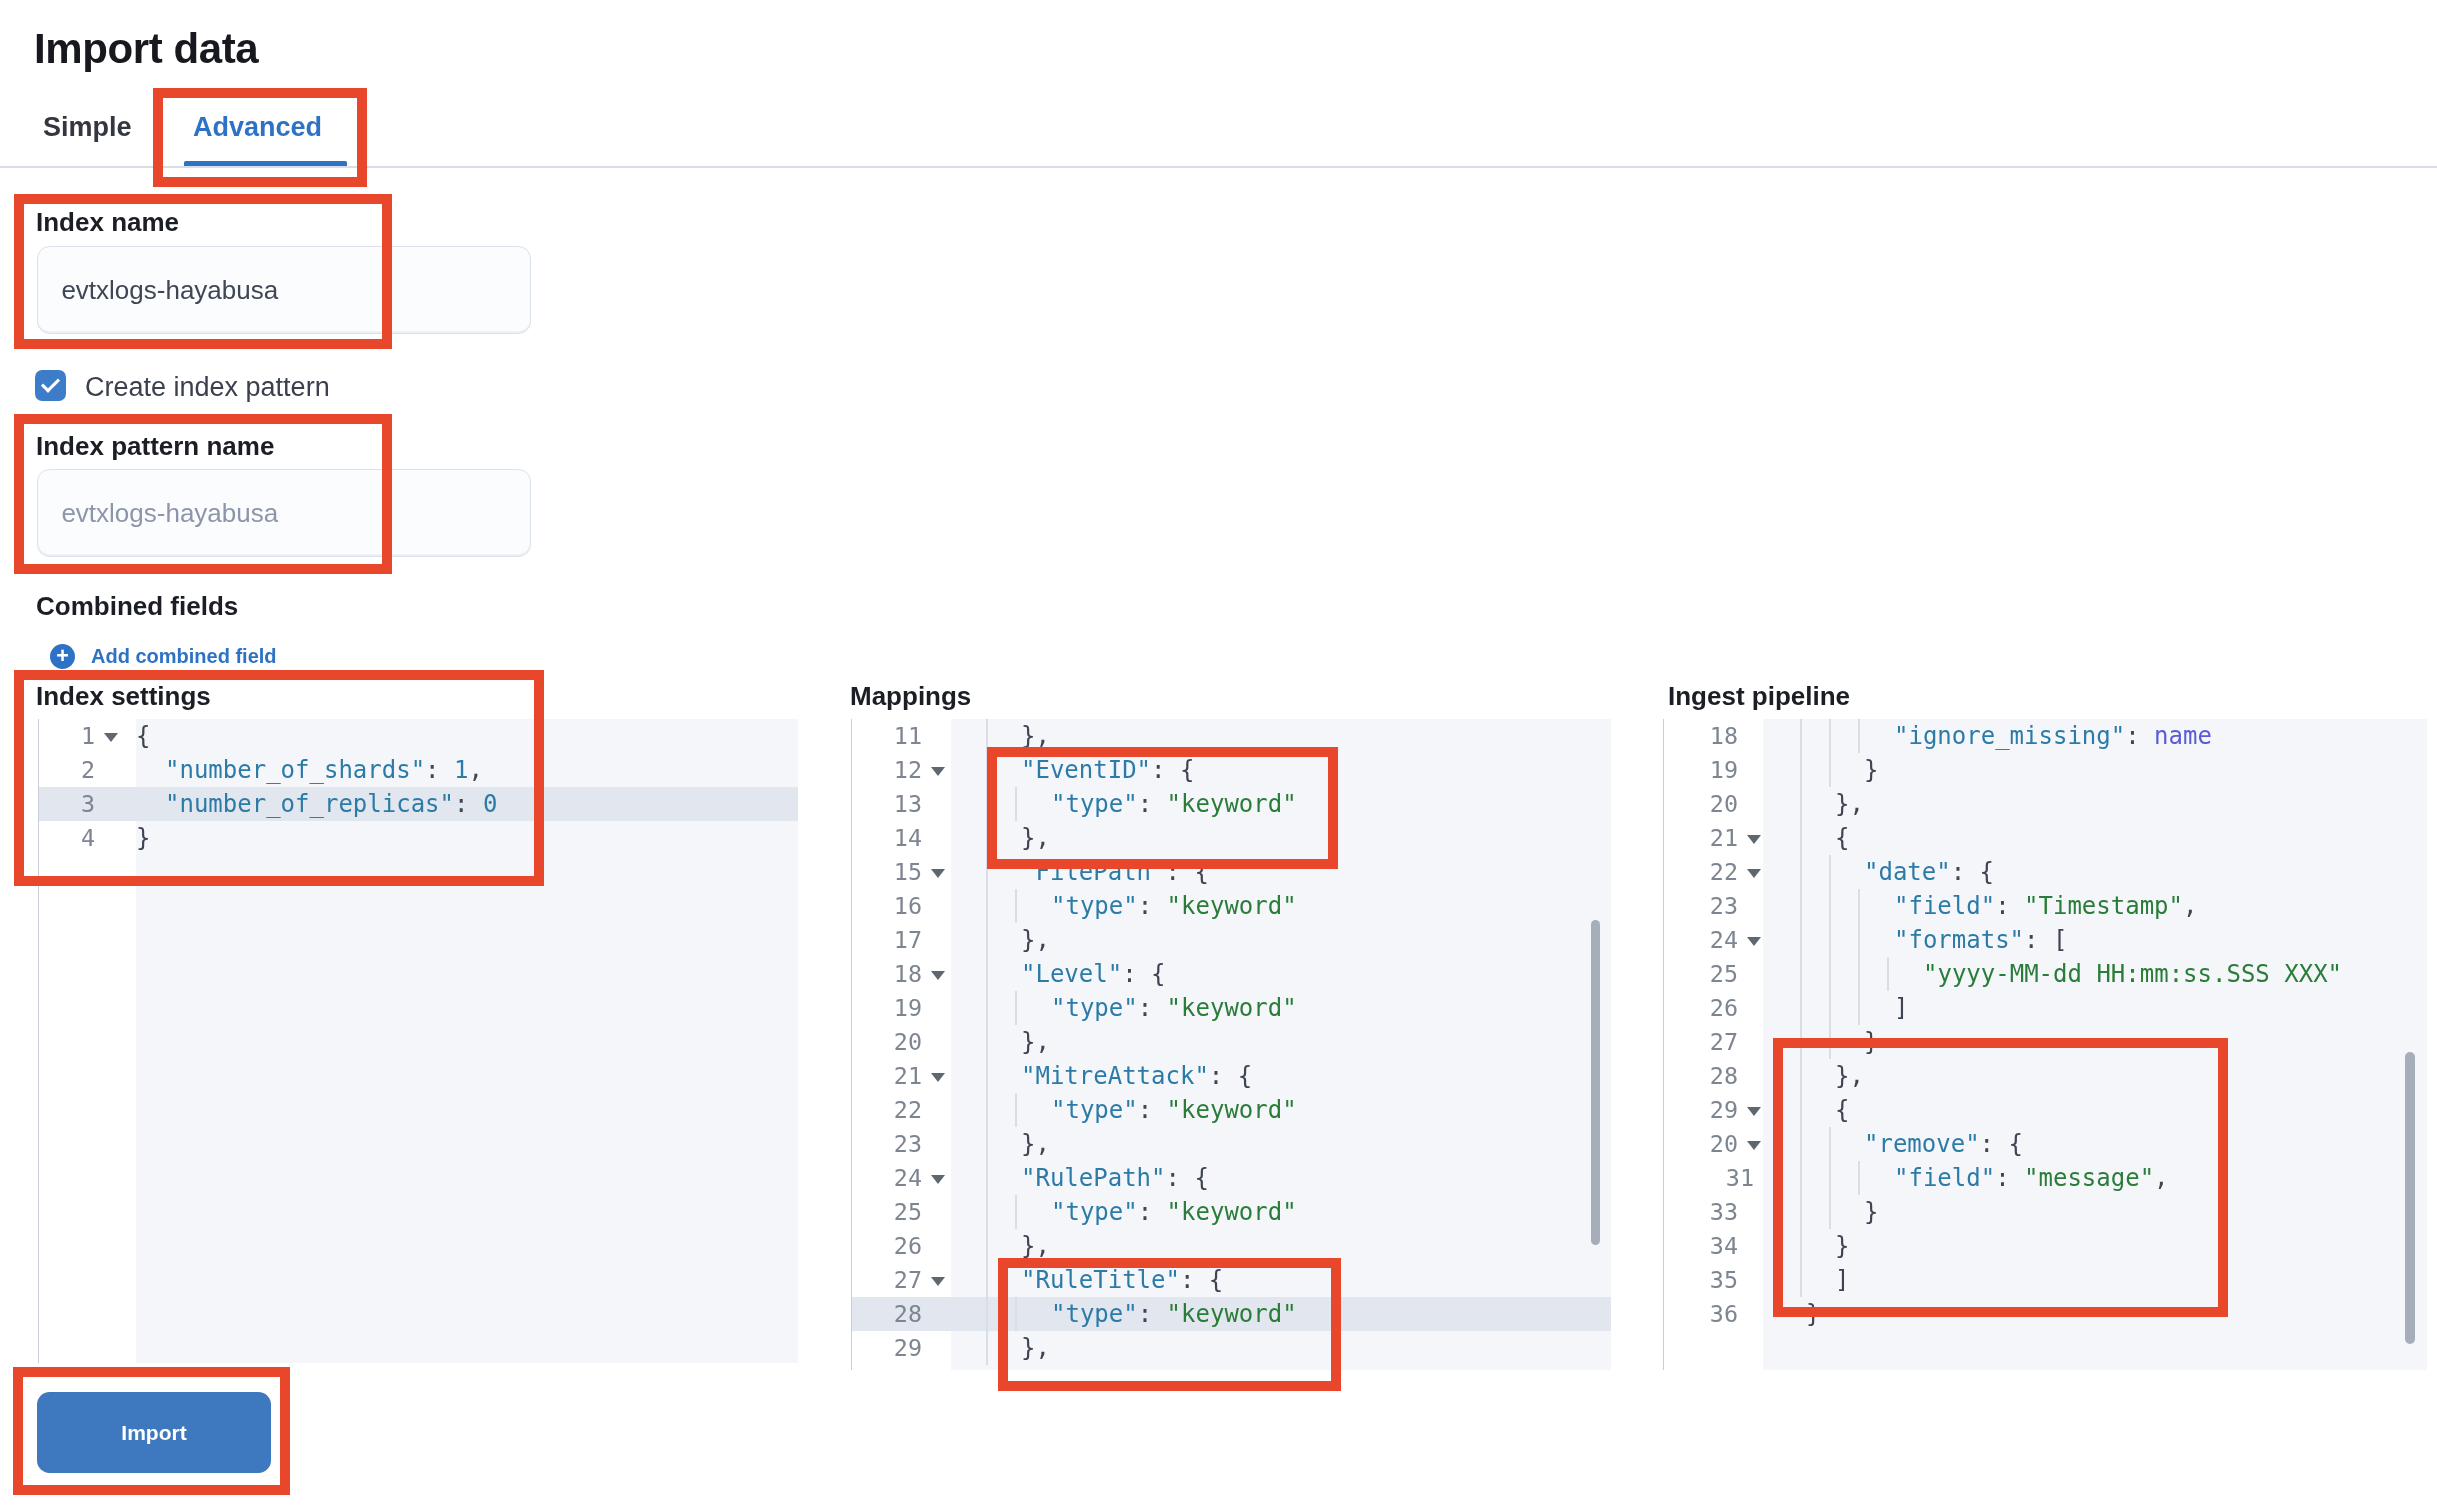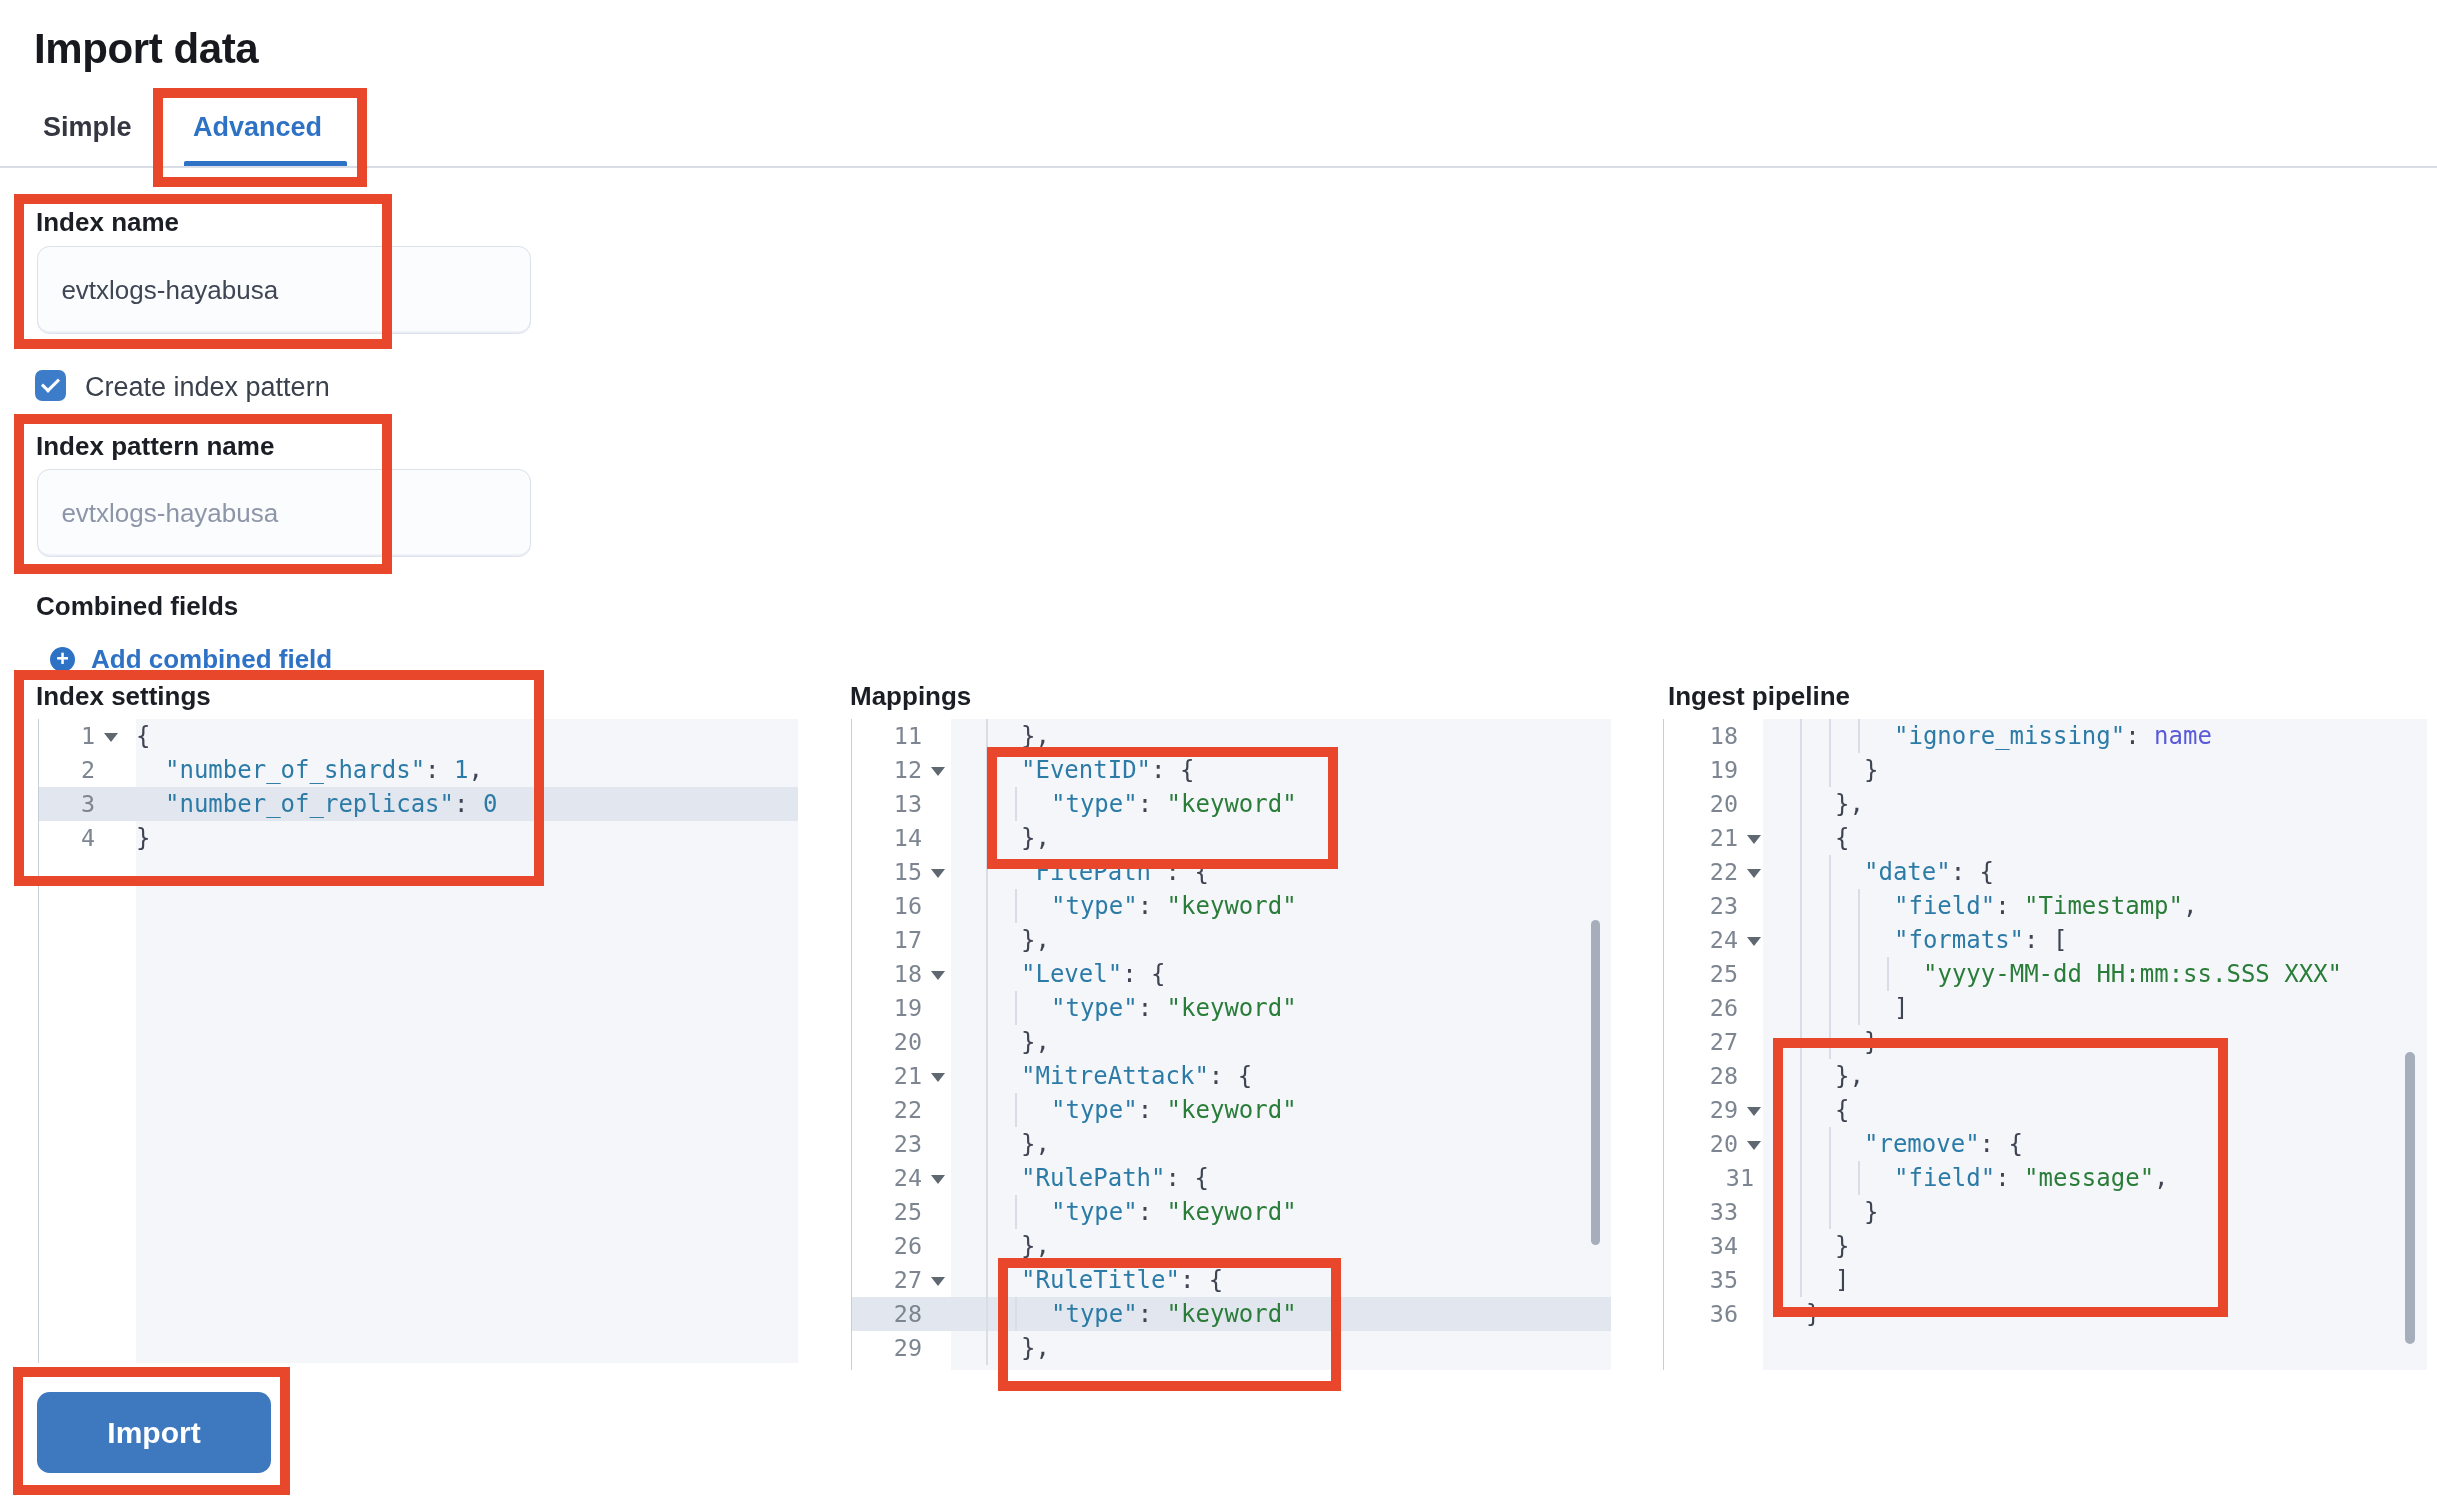--- a/index.html
+++ b/index.html
@@ -36,21 +36,21 @@
     border-left:3.6px solid #fff;border-bottom:3.6px solid #fff;transform:rotate(-45deg);
   }
   .checkbox-label{font-size:27px;color:#3a414d;}
   .add-link{display:inline-flex;align-items:center;gap:16px;cursor:pointer;}
   .plus-icon{
     width:25px;height:25px;border-radius:50%;background:var(--accent);
     color:#fff;display:flex;align-items:center;justify-content:center;
     font-size:21.6px;font-weight:700;line-height:1;
   }
   .plus-icon::before{content:"+";margin-top:-1.8px;}
-  .add-link-text{font-size:26px;font-weight:600;color:var(--accent);}
+  .add-link-text{font-size:20px;font-weight:600;color:var(--accent);}
 
   
   .editor-label{font-size:26px;font-weight:700;color:#1b1e24;}
   .editor{
     background:#f4f6fa;border-left:1.8px solid #c8ced9;box-sizing:border-box;
     position:absolute;overflow:hidden;cursor:text;
   }
   .gutter-bg{position:absolute;left:0;top:0;bottom:0;background:#ffffff;}
   .rows{position:absolute;left:0;top:0;right:0;}
   .row{position:relative;height:34px;font-family:"DejaVu Sans Mono",monospace;font-size:24px;line-height:34px;}
@@ -64,21 +64,21 @@
   .tk-str{color:var(--syn-str);}
   .tk-num{color:var(--syn-num);}
   .tk-bool{color:var(--syn-bool);}
   .tk-pun{color:#3e4452;}
 
   .scroll-thumb{background:#a6aebc;border-radius:5.4px;cursor:pointer;}
 
   
   .import-btn{
     width:234px;height:81px;border:none;border-radius:12.6px;background:var(--button);
-    color:#ffffff;font-family:"Liberation Sans",sans-serif;font-size:30px;font-weight:600;
+    color:#ffffff;font-family:"Liberation Sans",sans-serif;font-size:21px;font-weight:600;
     display:flex;align-items:center;justify-content:center;cursor:pointer;
   }
 
   
   .annot{
     position:absolute;border:10.8px solid var(--annotation);box-sizing:border-box;
     pointer-events:none;
   }
 </style>
 </head>

